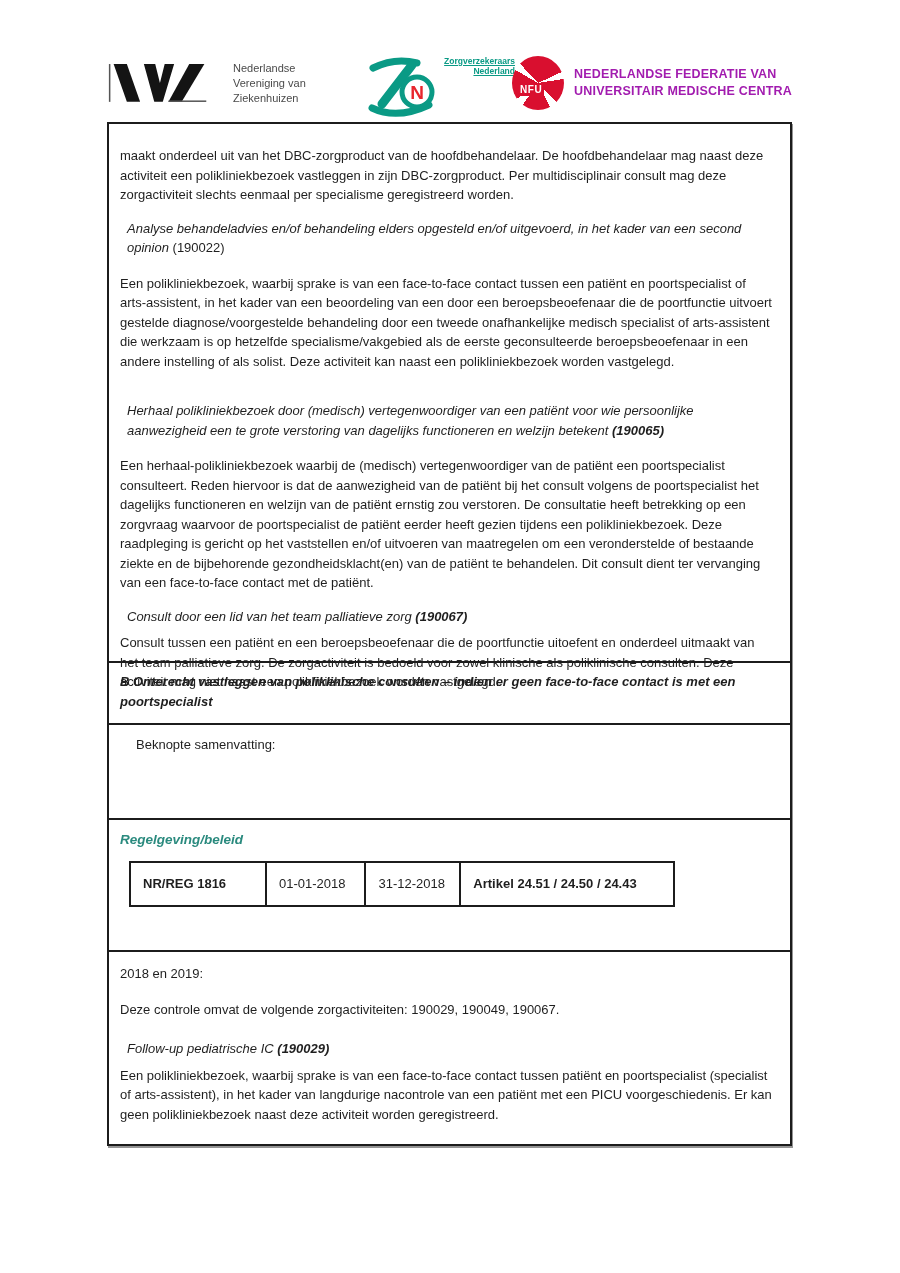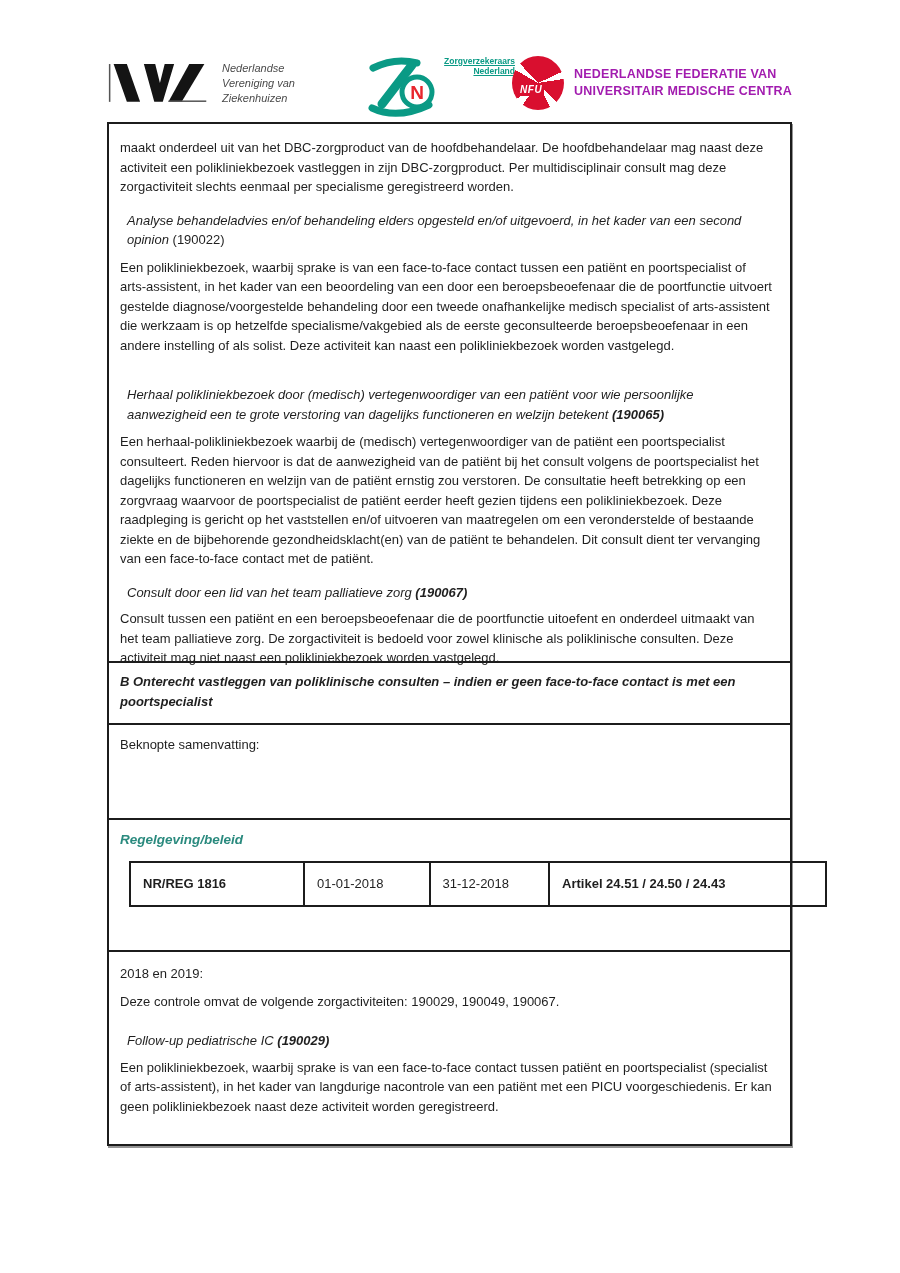--- a/index.html
+++ b/index.html
@@ -3,59 +3,59 @@
 <meta charset="utf-8">
 <style>
   html,body { margin:0; padding:0; background:#ffffff; }
   .page {
     position:relative; width:900px; height:1273px; background:#ffffff;
     font-family:"Liberation Sans", sans-serif; color:#1f1f1f; overflow:hidden;
   }
 
   
   .logo-band { position:absolute; left:107px; top:54px; width:685px; height:64px; }
-  .logo-nvz { position:absolute; left:0; top:4px; display:flex; align-items:flex-end; gap:11px;font-style:italic; }
+  .logo-nvz { position:absolute; left:0; top:4px; display:flex; align-items:flex-end; gap:22px; }
   .nvz-text { font-size:11px; line-height:15px; color:#4a4a4a; padding-top:3px; }
   .logo-zn  { position:absolute; left:258px; top:0; width:150px; height:64px; }
   .zn-label { position:absolute; left:58px; top:2px; width:92px; text-align:right;
               font-size:8.5px; line-height:10px; color:#0a9a85; font-weight:bold;text-decoration:underline; }
   .logo-nfu { position:absolute; right:0; top:2px; display:flex; align-items:center; gap:10px; }
   .nfu-mark { width:52px; height:54px; border-radius:50%;
       background: conic-gradient(from 15deg, #d90f2f 0 50deg, #ffffff 50deg 66deg,
         #d90f2f 66deg 120deg, #ffffff 120deg 138deg, #d90f2f 138deg 200deg,
         #ffffff 200deg 218deg, #d90f2f 218deg 285deg, #ffffff 285deg 302deg, #d90f2f 302deg 360deg);
-      position:relative;font-style:italic; }
+      position:relative; }
   .nfu-mark span { position:absolute; left:6px; bottom:14px; background:#d90f2f; color:#fff;
       font-size:10px; font-weight:bold; padding:1px 2px; border-radius:2px; letter-spacing:0.5px; }
   .nfu-text { font-size:12.5px; line-height:17px; font-weight:bold; color:#a21caf; letter-spacing:0.2px; }
 
   
   .doc-box {
     position:absolute; left:107px; top:122px; width:685px; height:1024px;
     border:2px solid #1c1c1c; box-sizing:border-box; background:#fff;
     display:flex; flex-direction:column; box-shadow:1px 2px 0 rgba(60,60,60,.55);
   }
   .sec { box-sizing:border-box; padding:0 16px 0 11px; font-size:13px; line-height:19.5px; }
   .sec-divider { border-bottom:2px solid #1c1c1c; }
   .sec-a { height:539px; padding-top:6px; }
   .sec-b { height:62px;  padding-top:9px; font-weight:bold; font-style:italic; line-height:20px; }
   .sec-c { height:95px;  padding-top:10px; }
   .sec-d { height:132px; padding-top:10px; }
   .sec-e { flex:1; padding-top:12px; }
 
-  .par { margin:8px 0 14px 0; }
+  .par { margin:16px 0 14px 0; }
   .par-tight { margin:0; }
   .gap-lg { margin-bottom:30px; }
   .ital-head { font-style:italic; margin:7px; }
   .code-bi { font-weight:bold; font-style:italic; }
   .code-reg { font-style:normal; }
-  .summary-label { margin:0 0 14px 0; }
+  .summary-label { margin:0 0 14px 16px; }
 
   .reg-title { color:#2a8a7e; font-weight:bold; font-style:italic; font-size:13.5px; margin:0 0 11px 0; }
-  table.reg-table { border-collapse:collapse; margin-left:9px; width:698px;
+  table.reg-table { border-collapse:collapse; margin-left:9px; width:546px;
       border:2px solid #1c1c1c; table-layout:fixed; }
   table.reg-table td { border:2px solid #1c1c1c; height:38px; padding:2px 12px;
       font-size:13px; vertical-align:middle; }
   .col-reg { width:25%; font-weight:bold; }
   .col-d1 { width:17%; }
   .col-d2 { width:16%; }
   .col-art { width:42%; font-weight:bold; }
 
   
   .nvz-mark { display:block; }

